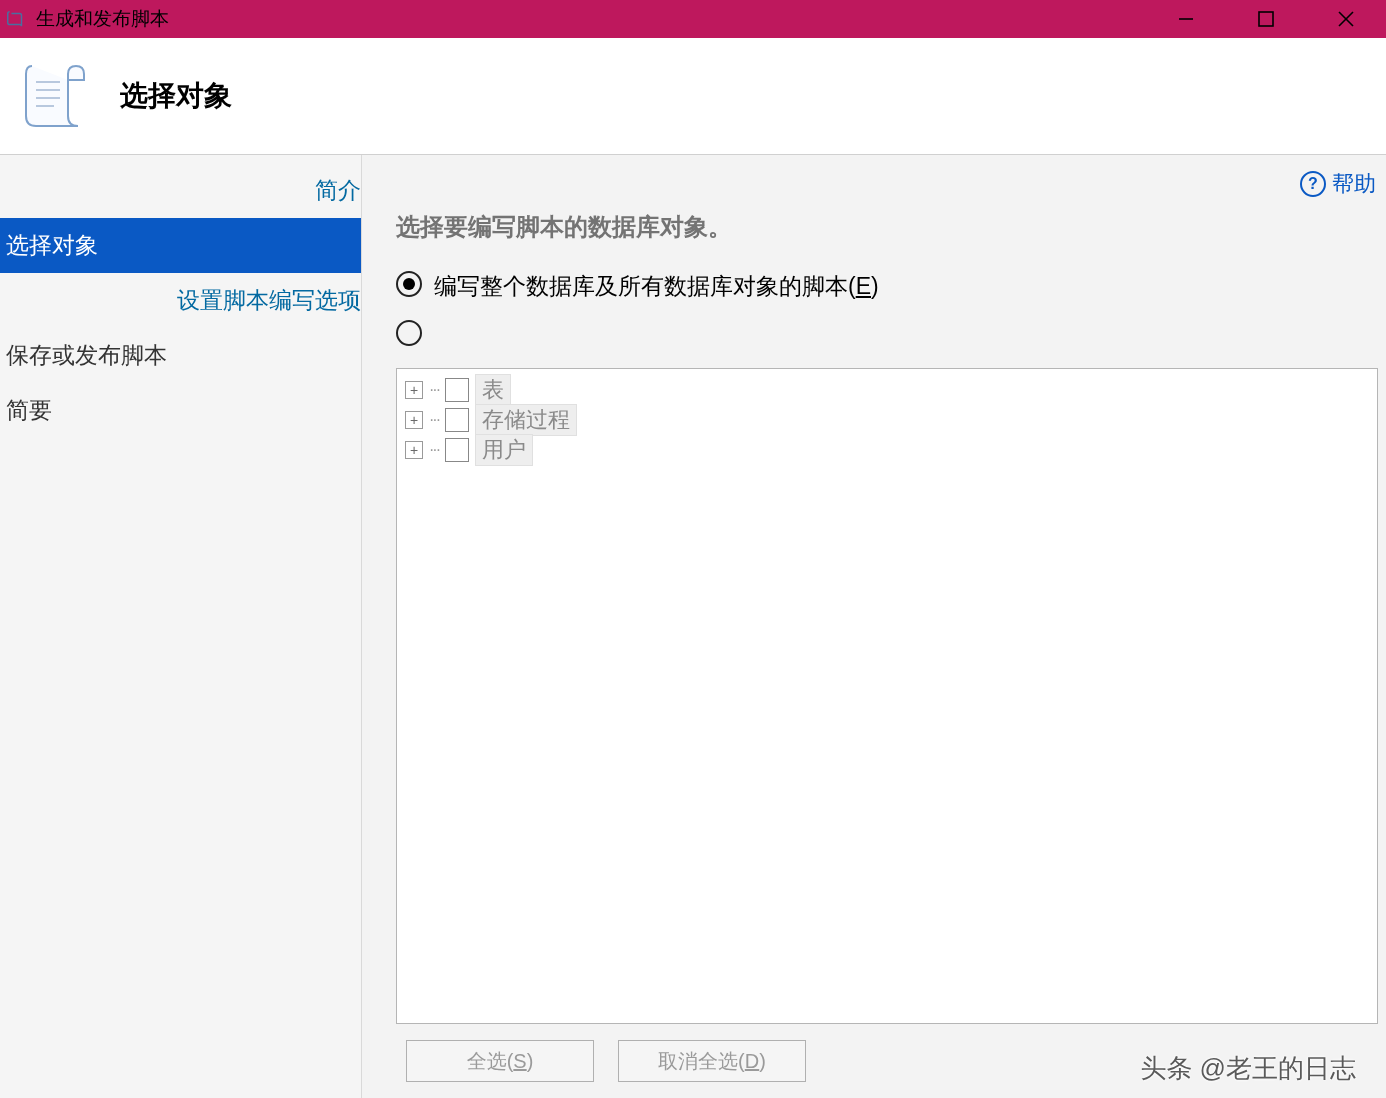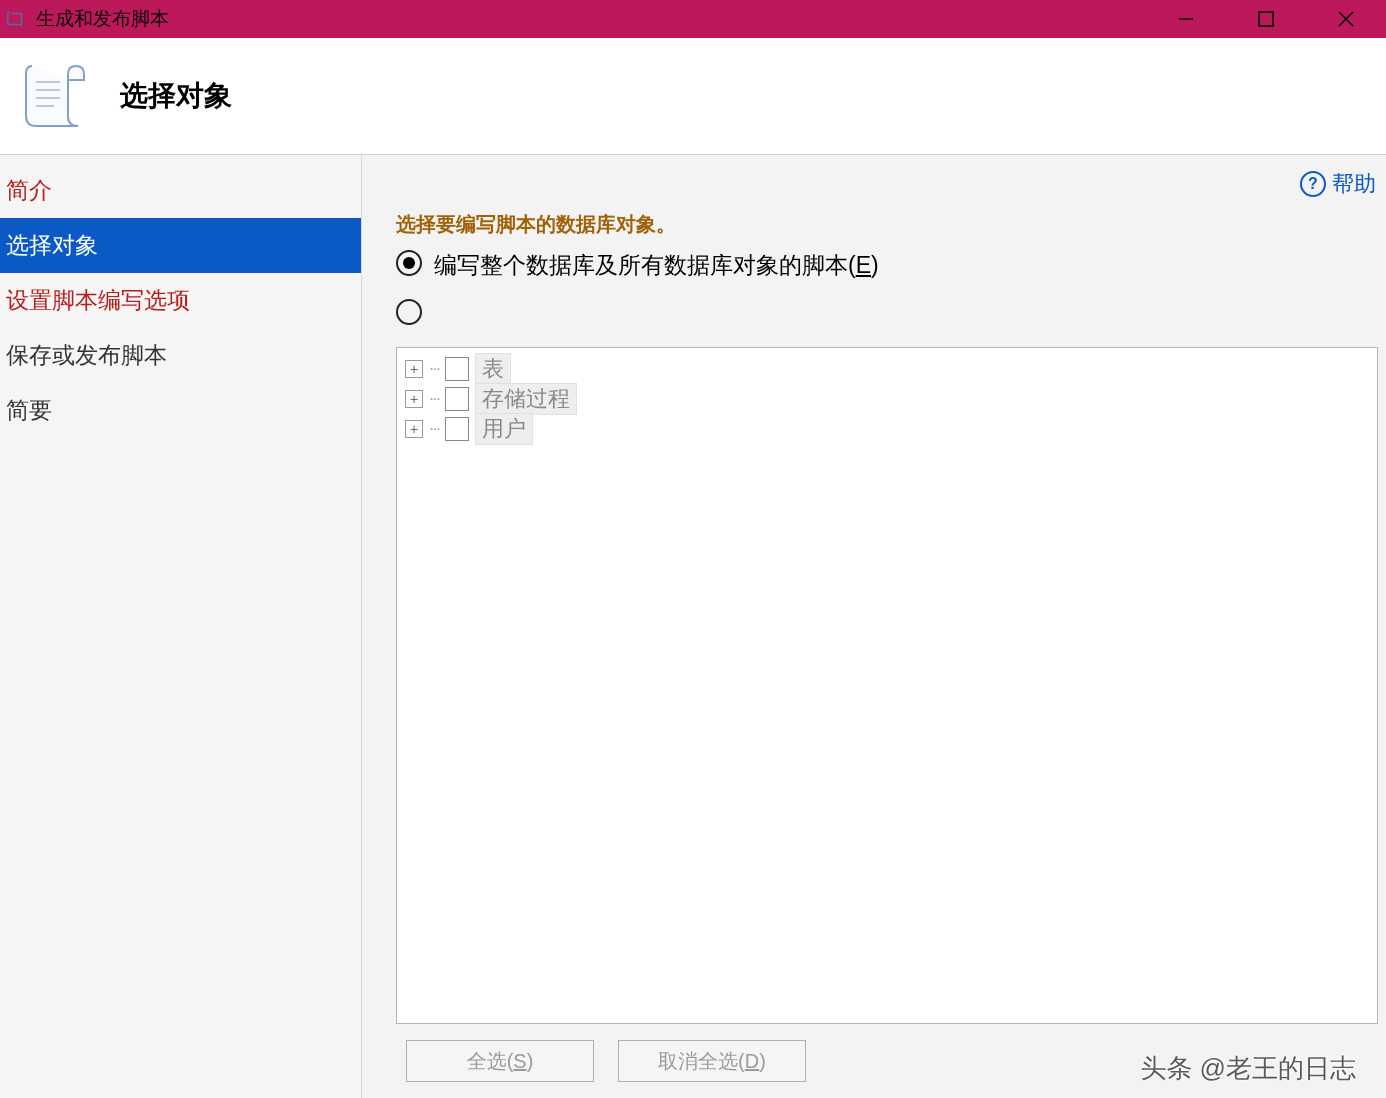--- a/index.html
+++ b/index.html
@@ -86,21 +86,21 @@
     display: flex;
     flex-direction: column;
     padding-top: 8px;
   }
   .sidebar .nav-item {
     font-size: 23px;
     padding: 12px 0 12px 6px;
     color: #333;
     cursor: default;
   }
-  .sidebar .nav-item.link { color: #b91c1c; }
+  .sidebar .nav-item.link { color: #0369a1; text-align: right; }
   .sidebar .nav-item.active {
     background: #0a59c4;
     color: #ffffff;
   }
   .content {
     flex: 1;
     background: #f3f3f3;
     position: relative;
     padding: 22px 6px 0 34px;
     display: flex;
@@ -121,25 +121,25 @@
     border: 2px solid #0a59c4;
     border-radius: 50%;
     display: flex;
     align-items: center;
     justify-content: center;
     font-size: 16px;
     font-weight: bold;
     color: #0a59c4;
   }
   .instruction {
-    font-size: 20px;
+    font-size: 24px;
     font-weight: 600;
-    color: #a16207;
+    color: #737373;
     margin-top: 34px;
-    margin-bottom: 12px;
+    margin-bottom: 28px;
   }
   .radio-row {
     display: flex;
     align-items: flex-start;
     font-size: 23px;
     margin-bottom: 18px;
     gap: 12px;
   }
   .radio {
     width: 22px; height: 22px;

